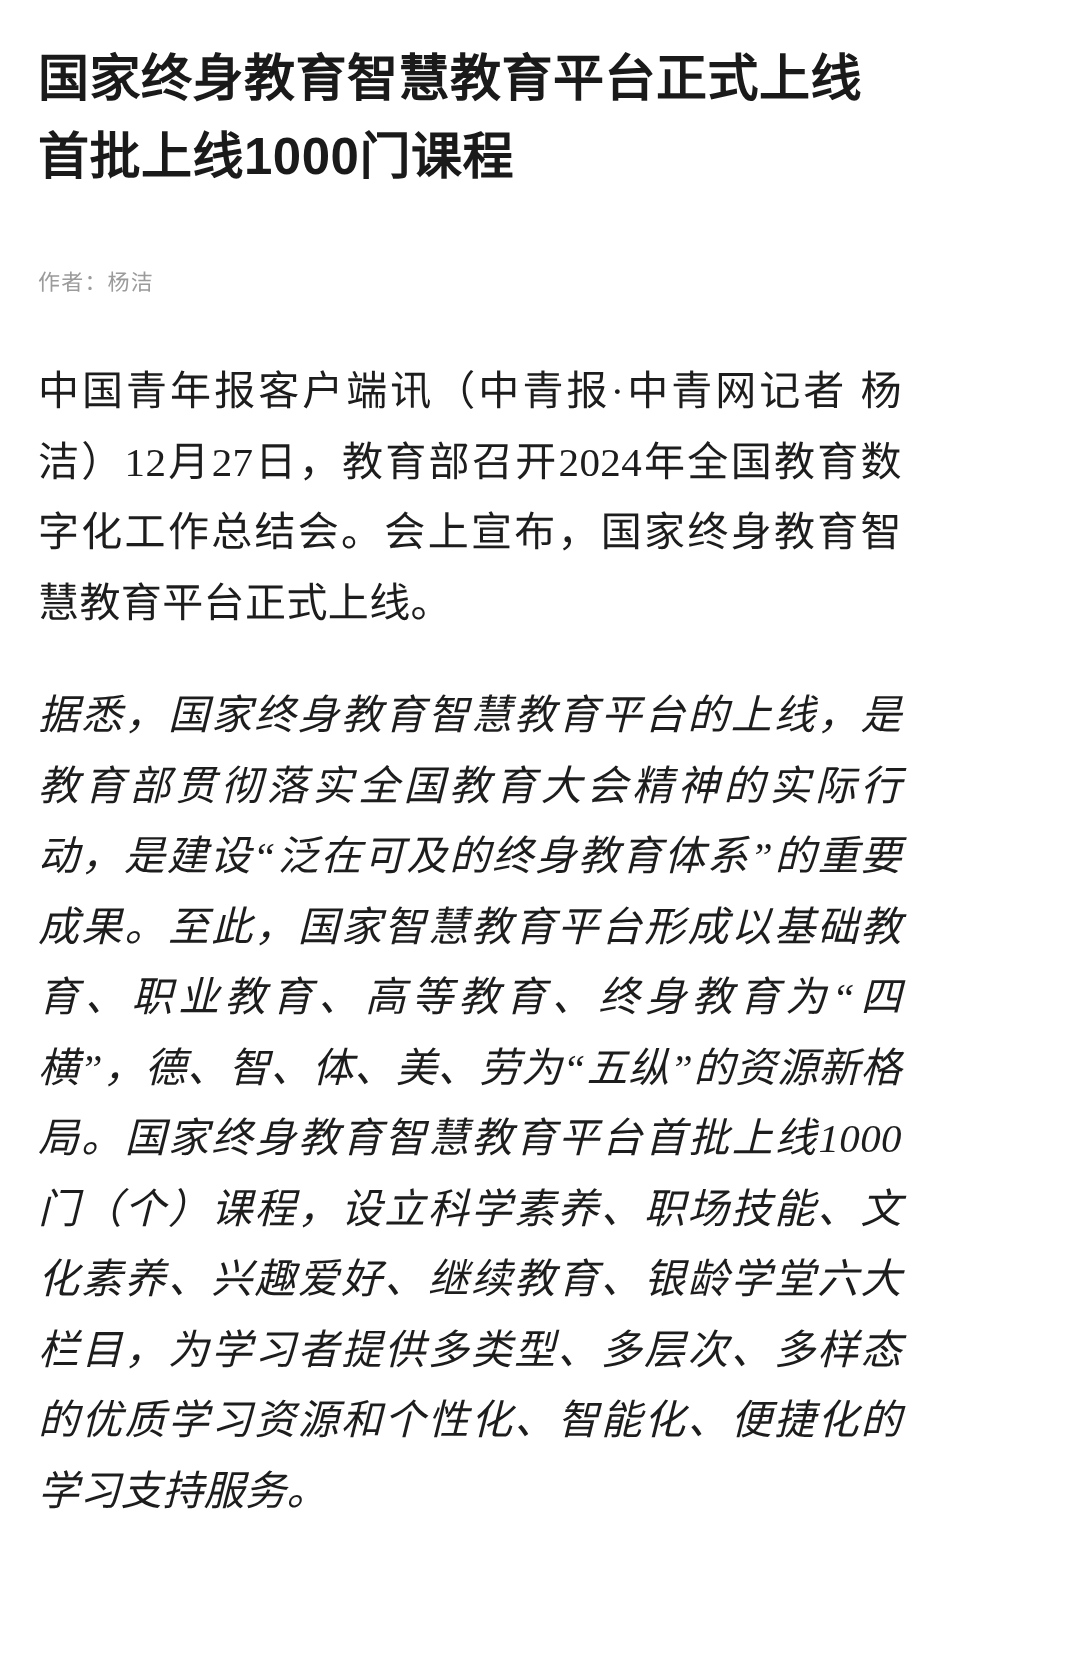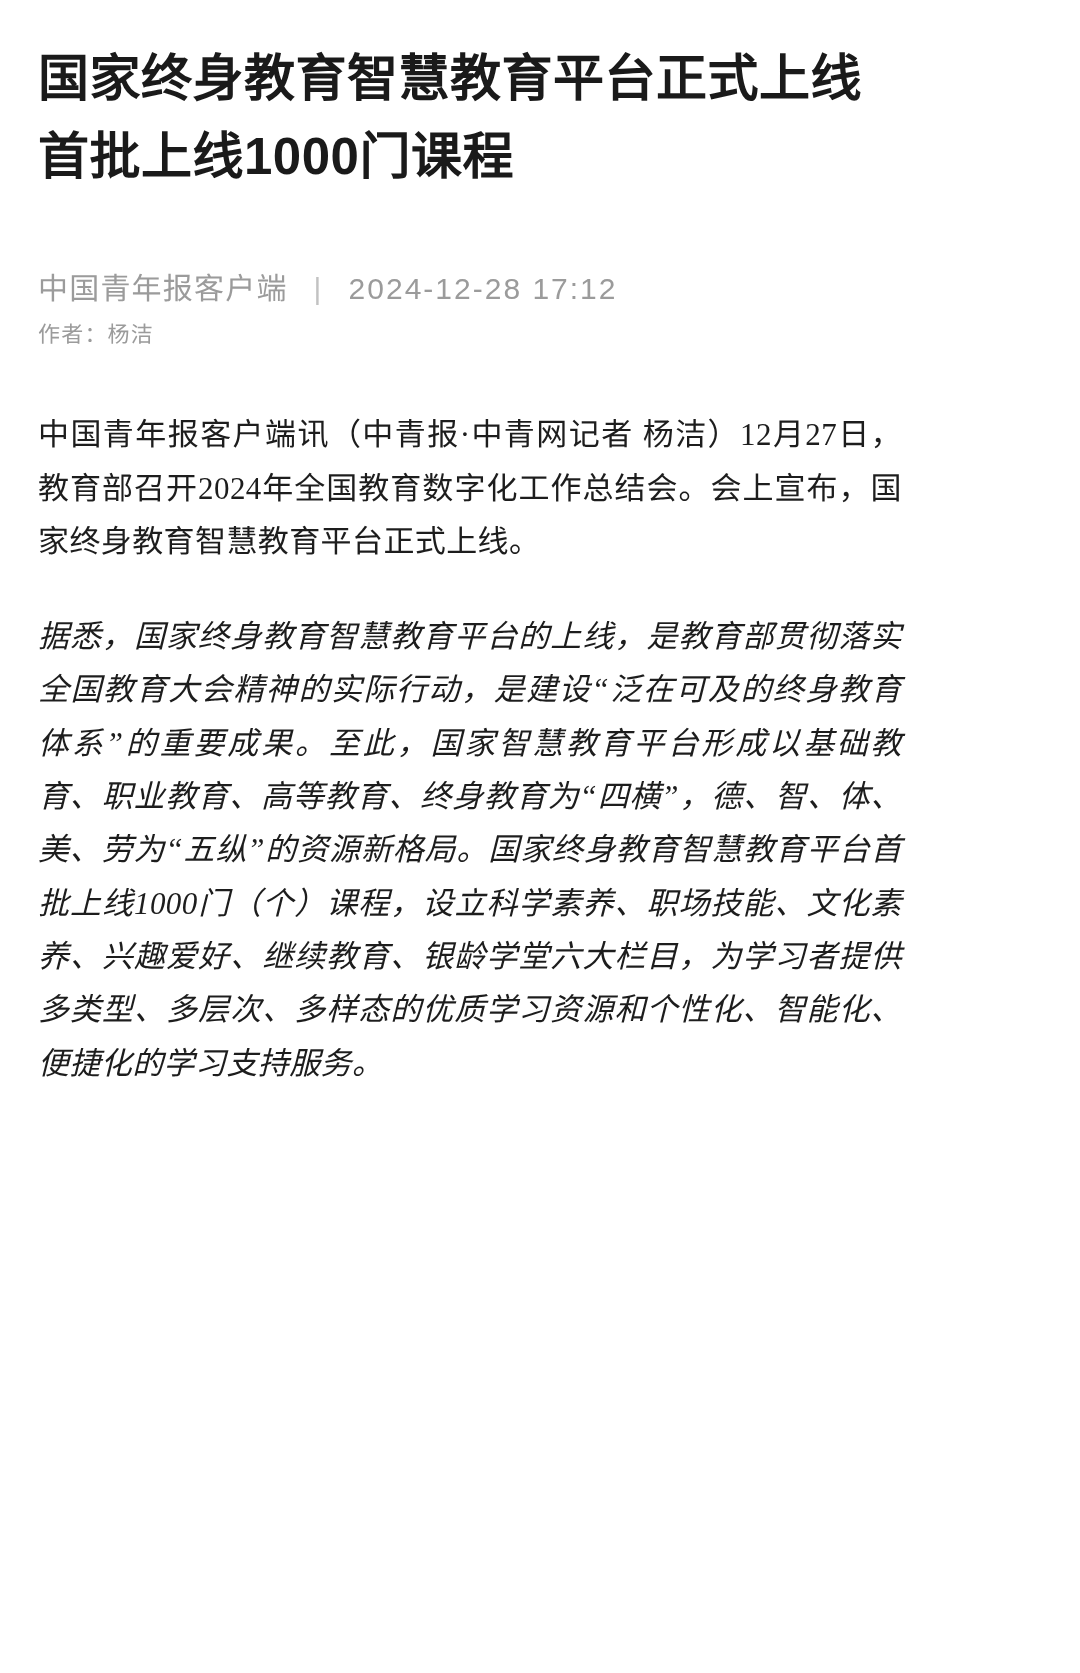--- a/index.html
+++ b/index.html
@@ -61,45 +61,40 @@
     color: #9b9b9b;
     letter-spacing: 1.2px;
     margin-top: 4px;
   }
   .body-block {
     margin-top: 56px;
   }
   .body-paragraph {
     margin: 0 0 42px 0;
     font-family: "Liberation Serif", "DejaVu Serif", serif;
-    font-size: 31px;
+    font-size: 41px;
     line-height: 1.72;
     color: #1d1d1d;
     text-align: justify;
     text-justify: inter-ideograph;
     letter-spacing: 0.4px;
   }
   .body-paragraph:last-child {
     margin-bottom: 0;
     font-style: italic;
   }
 </style>
 </head>
 <body>
 
 <div class="page">
 
   <h1 class="article-title">国家终身教育智慧教育平台正式上线 首批上线1000门课程</h1>
 
   <div class="meta-block">
-    <div class="meta-line">
-      <span class="meta-source">中国青年报客户端</span>
-      <span class="meta-divider">|</span>
-      <span class="meta-date">2024-12-28 17:12</span>
-    </div>
     <div class="meta-author">作者：杨洁</div>
   </div>
 
   <div class="body-block">
     <p class="body-paragraph">中国青年报客户端讯（中青报·中青网记者 杨洁）12月27日，教育部召开2024年全国教育数字化工作总结会。会上宣布，国家终身教育智慧教育平台正式上线。</p>
     <p class="body-paragraph">据悉，国家终身教育智慧教育平台的上线，是教育部贯彻落实全国教育大会精神的实际行动，是建设“泛在可及的终身教育体系”的重要成果。至此，国家智慧教育平台形成以基础教育、职业教育、高等教育、终身教育为“四横”，德、智、体、美、劳为“五纵”的资源新格局。国家终身教育智慧教育平台首批上线1000门（个）课程，设立科学素养、职场技能、文化素养、兴趣爱好、继续教育、银龄学堂六大栏目，为学习者提供多类型、多层次、多样态的优质学习资源和个性化、智能化、便捷化的学习支持服务。</p>
   </div>
 
 </div>
 

